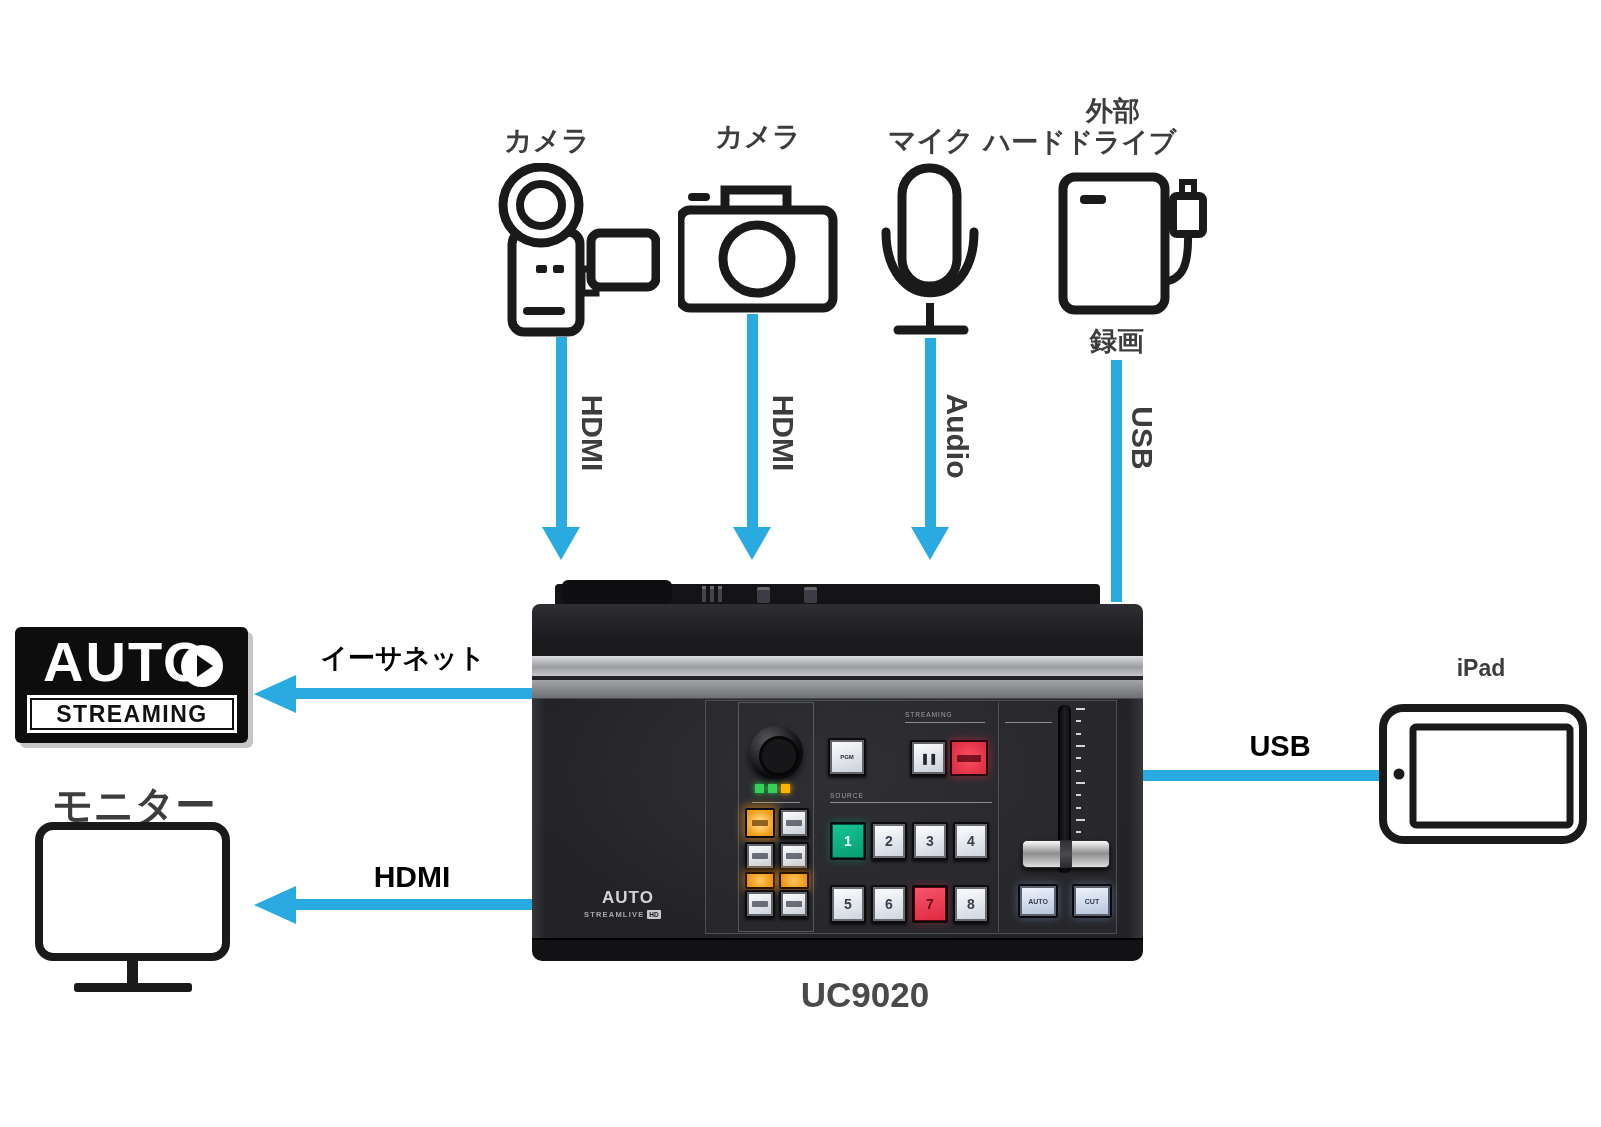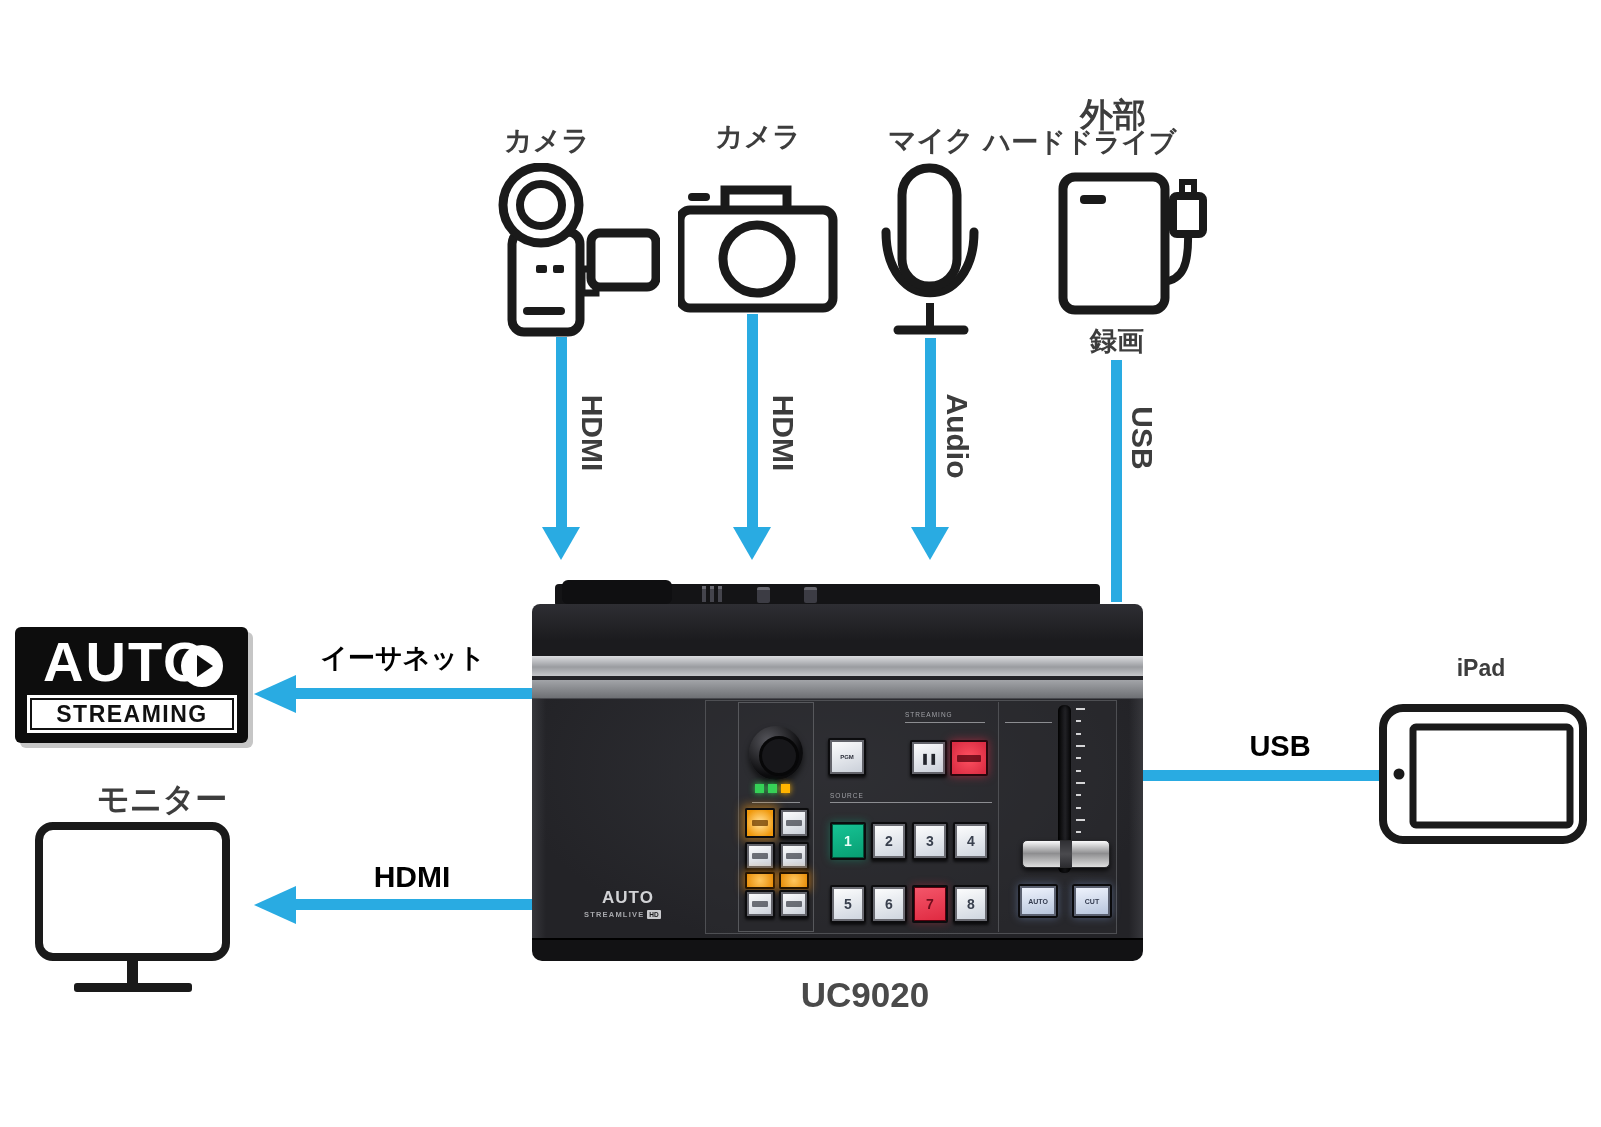--- a/index.html
+++ b/index.html
@@ -103,21 +103,21 @@
   .caption{position:absolute;font-size:35px;font-weight:bold;color:#4a4a4a;transform:translateX(-50%);}
 </style>
 </head>
 <body>
 
 <div id="stage">
 
   <div class="jp" style="left:547px;top:122px;font-size:28px;">カメラ</div>
   <div class="jp" style="left:758px;top:118px;font-size:28px;">カメラ</div>
   <div class="jp" style="left:931px;top:122px;font-size:28px;">マイク</div>
-  <div class="jp" style="left:1113px;top:93px;font-size:33px;">外部</div>
+  <div class="jp" style="left:1113px;top:93px;font-size:27px;">外部</div>
   <div class="jp" style="left:1080px;top:124px;font-size:27px;">ハードドライブ</div>
   <div class="jp" style="left:1117px;top:323px;font-size:27px;">録画</div>
 
   <div>
     <div class="shaft-v" style="left:556px;top:337px;height:190px;"></div>
     <div class="head-down" style="left:542px;top:527px;"></div>
   </div>
   <div>
     <div class="shaft-v" style="left:747px;top:314px;height:213px;"></div>
     <div class="head-down" style="left:733px;top:527px;"></div>
@@ -185,21 +185,21 @@
   <div class="livebox">
     <div class="livetxt">AUTO</div>
     <div class="playcirc">
         <div class="playtri"></div>
       </div>
     <div class="streambox">
       <div class="streamframe">STREAMING</div>
     </div>
   </div>
 
-  <div class="jp" style="left:134px;top:778px;font-size:32px;margin-left:28px;">モニター</div>
+  <div class="jp" style="left:134px;top:778px;font-size:40px;">モニター</div>
   <svg class="abs" style="left:35px;top:822px;" width="195" height="173" viewBox="0 0 195 173">
     <rect x="4" y="4" width="187" height="131" rx="14" fill="#fff" stroke="#1a1a1a" stroke-width="8"></rect>
     <rect x="92" y="135" width="11" height="28" fill="#1a1a1a"></rect>
     <rect x="39" y="161" width="118" height="9" rx="3" fill="#1a1a1a"></rect>
   </svg>
 
   <div class="jp" style="left:1481px;top:655px;font-size:23px;">iPad</div>
   <svg class="abs" style="left:1378px;top:703px;" width="212" height="142" viewBox="0 0 212 142">
     <rect x="5" y="5" width="200" height="132" rx="20" fill="#fff" stroke="#1a1a1a" stroke-width="8"></rect>
     <rect x="35" y="24" width="157" height="98" rx="3" fill="#fff" stroke="#1a1a1a" stroke-width="7"></rect>

